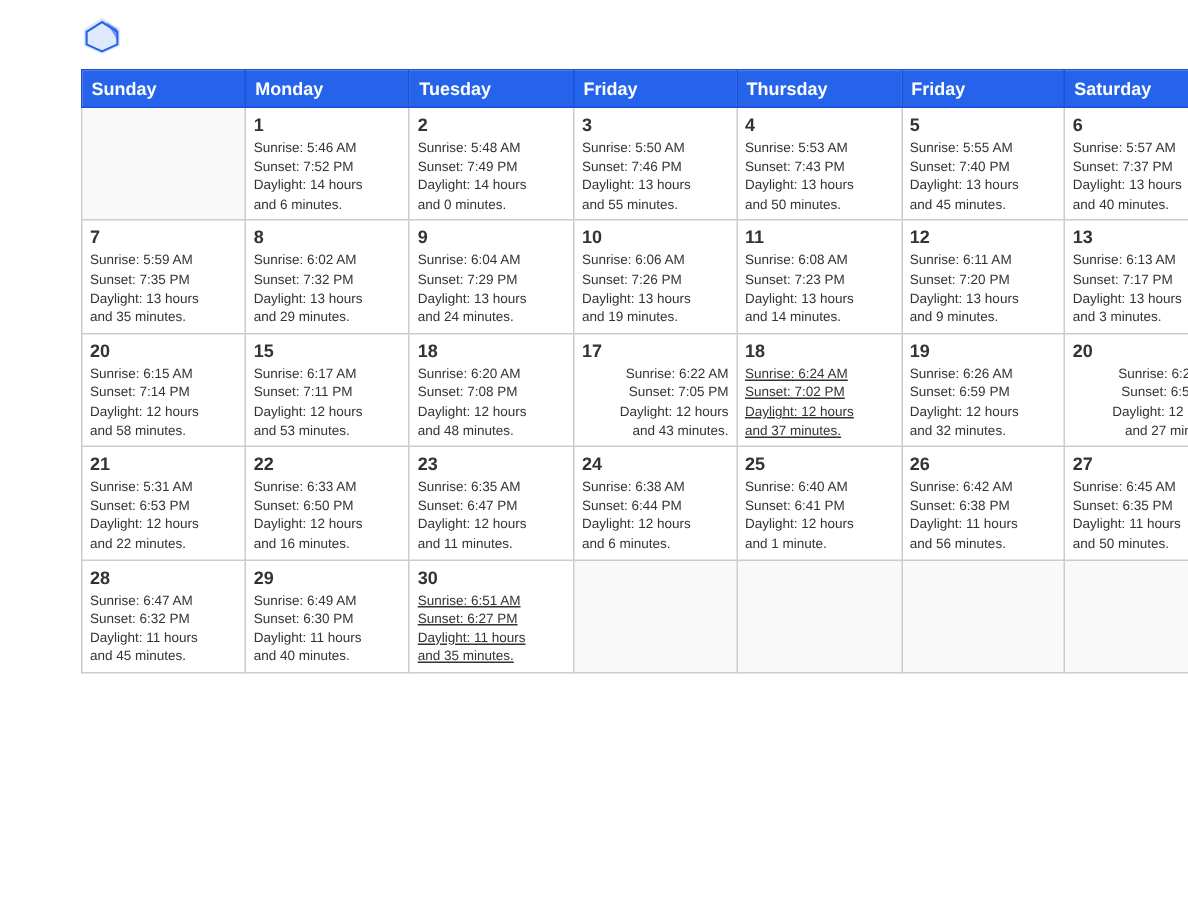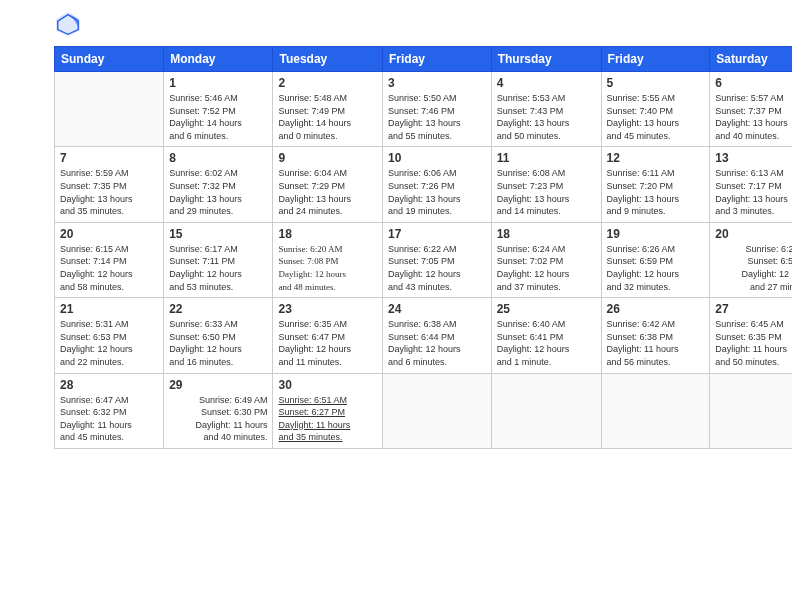--- a/index.html
+++ b/index.html
@@ -234,35 +234,35 @@
           </td>
           <td>
             <span class="day-number">15</span>
             <div class="day-info" style="white-space: pre-line;">Sunrise: 6:17 AM
 Sunset: 7:11 PM
 Daylight: 12 hours
 and 53 minutes.</div>
           </td>
           <td>
             <span class="day-number">18</span>
-            <div class="day-info" style="white-space: pre-line; font-family: Liberation Serif, serif;">Sunrise: 6:20 AM
+            <div class="day-info" style="white-space: pre-line;">Sunrise: 6:20 AM
 Sunset: 7:08 PM
 Daylight: 12 hours
 and 48 minutes.</div>
           </td>
           <td>
             <span class="day-number">17</span>
-            <div class="day-info" style="white-space: pre-line;">Sunrise: 6:22 AM
+            <div class="day-info" style="white-space: pre-line; text-align: right;">Sunrise: 6:22 AM
 Sunset: 7:05 PM
 Daylight: 12 hours
 and 43 minutes.</div>
           </td>
           <td>
             <span class="day-number">18</span>
-            <div class="day-info" style="white-space: pre-line;">Sunrise: 6:24 AM
+            <div class="day-info" style="white-space: pre-line; text-decoration: underline;">Sunrise: 6:24 AM
 Sunset: 7:02 PM
 Daylight: 12 hours
 and 37 minutes.</div>
           </td>
           <td>
             <span class="day-number">19</span>
             <div class="day-info" style="white-space: pre-line;">Sunrise: 6:26 AM
 Sunset: 6:59 PM
 Daylight: 12 hours
 and 32 minutes.</div>
@@ -329,21 +329,21 @@
         <tr>
           <td>
             <span class="day-number">28</span>
             <div class="day-info" style="white-space: pre-line;">Sunrise: 6:47 AM
 Sunset: 6:32 PM
 Daylight: 11 hours
 and 45 minutes.</div>
           </td>
           <td>
             <span class="day-number">29</span>
-            <div class="day-info" style="white-space: pre-line; text-align: right;">Sunrise: 6:49 AM
+            <div class="day-info" style="white-space: pre-line;">Sunrise: 6:49 AM
 Sunset: 6:30 PM
 Daylight: 11 hours
 and 40 minutes.</div>
           </td>
           <td>
             <span class="day-number">30</span>
             <div class="day-info" style="white-space: pre-line; text-decoration: underline;">Sunrise: 6:51 AM
 Sunset: 6:27 PM
 Daylight: 11 hours
 and 35 minutes.</div>

